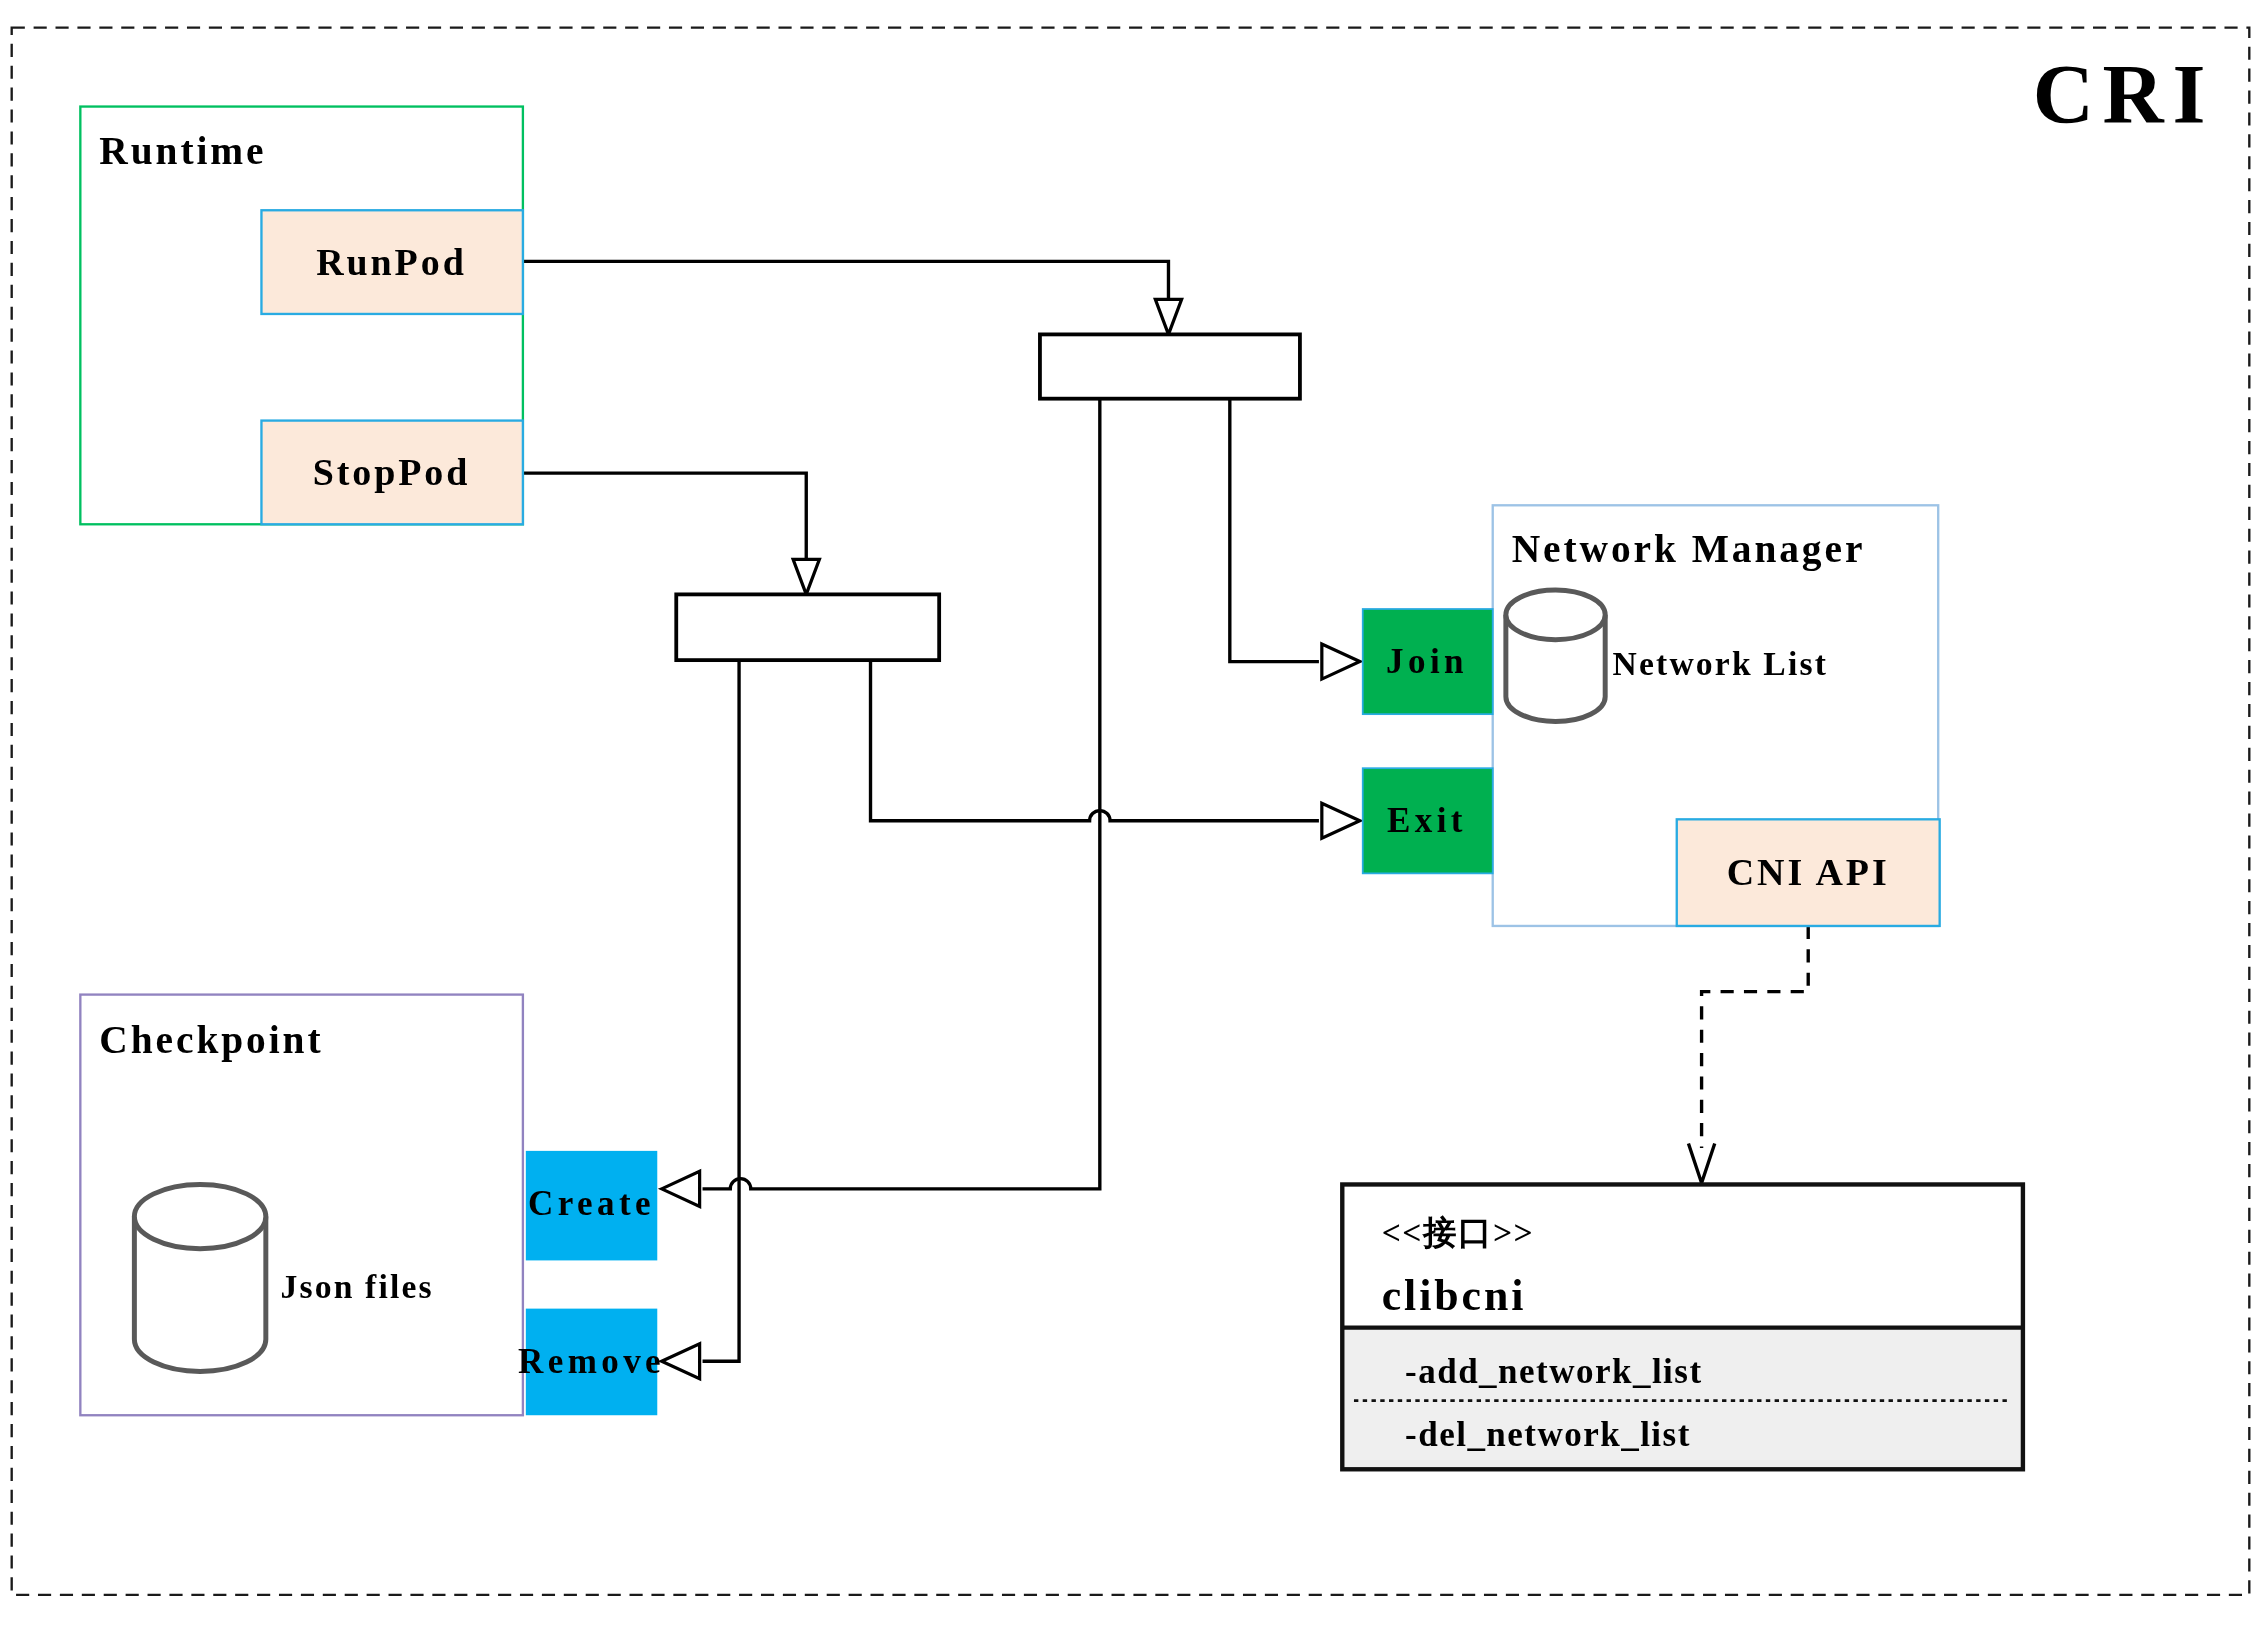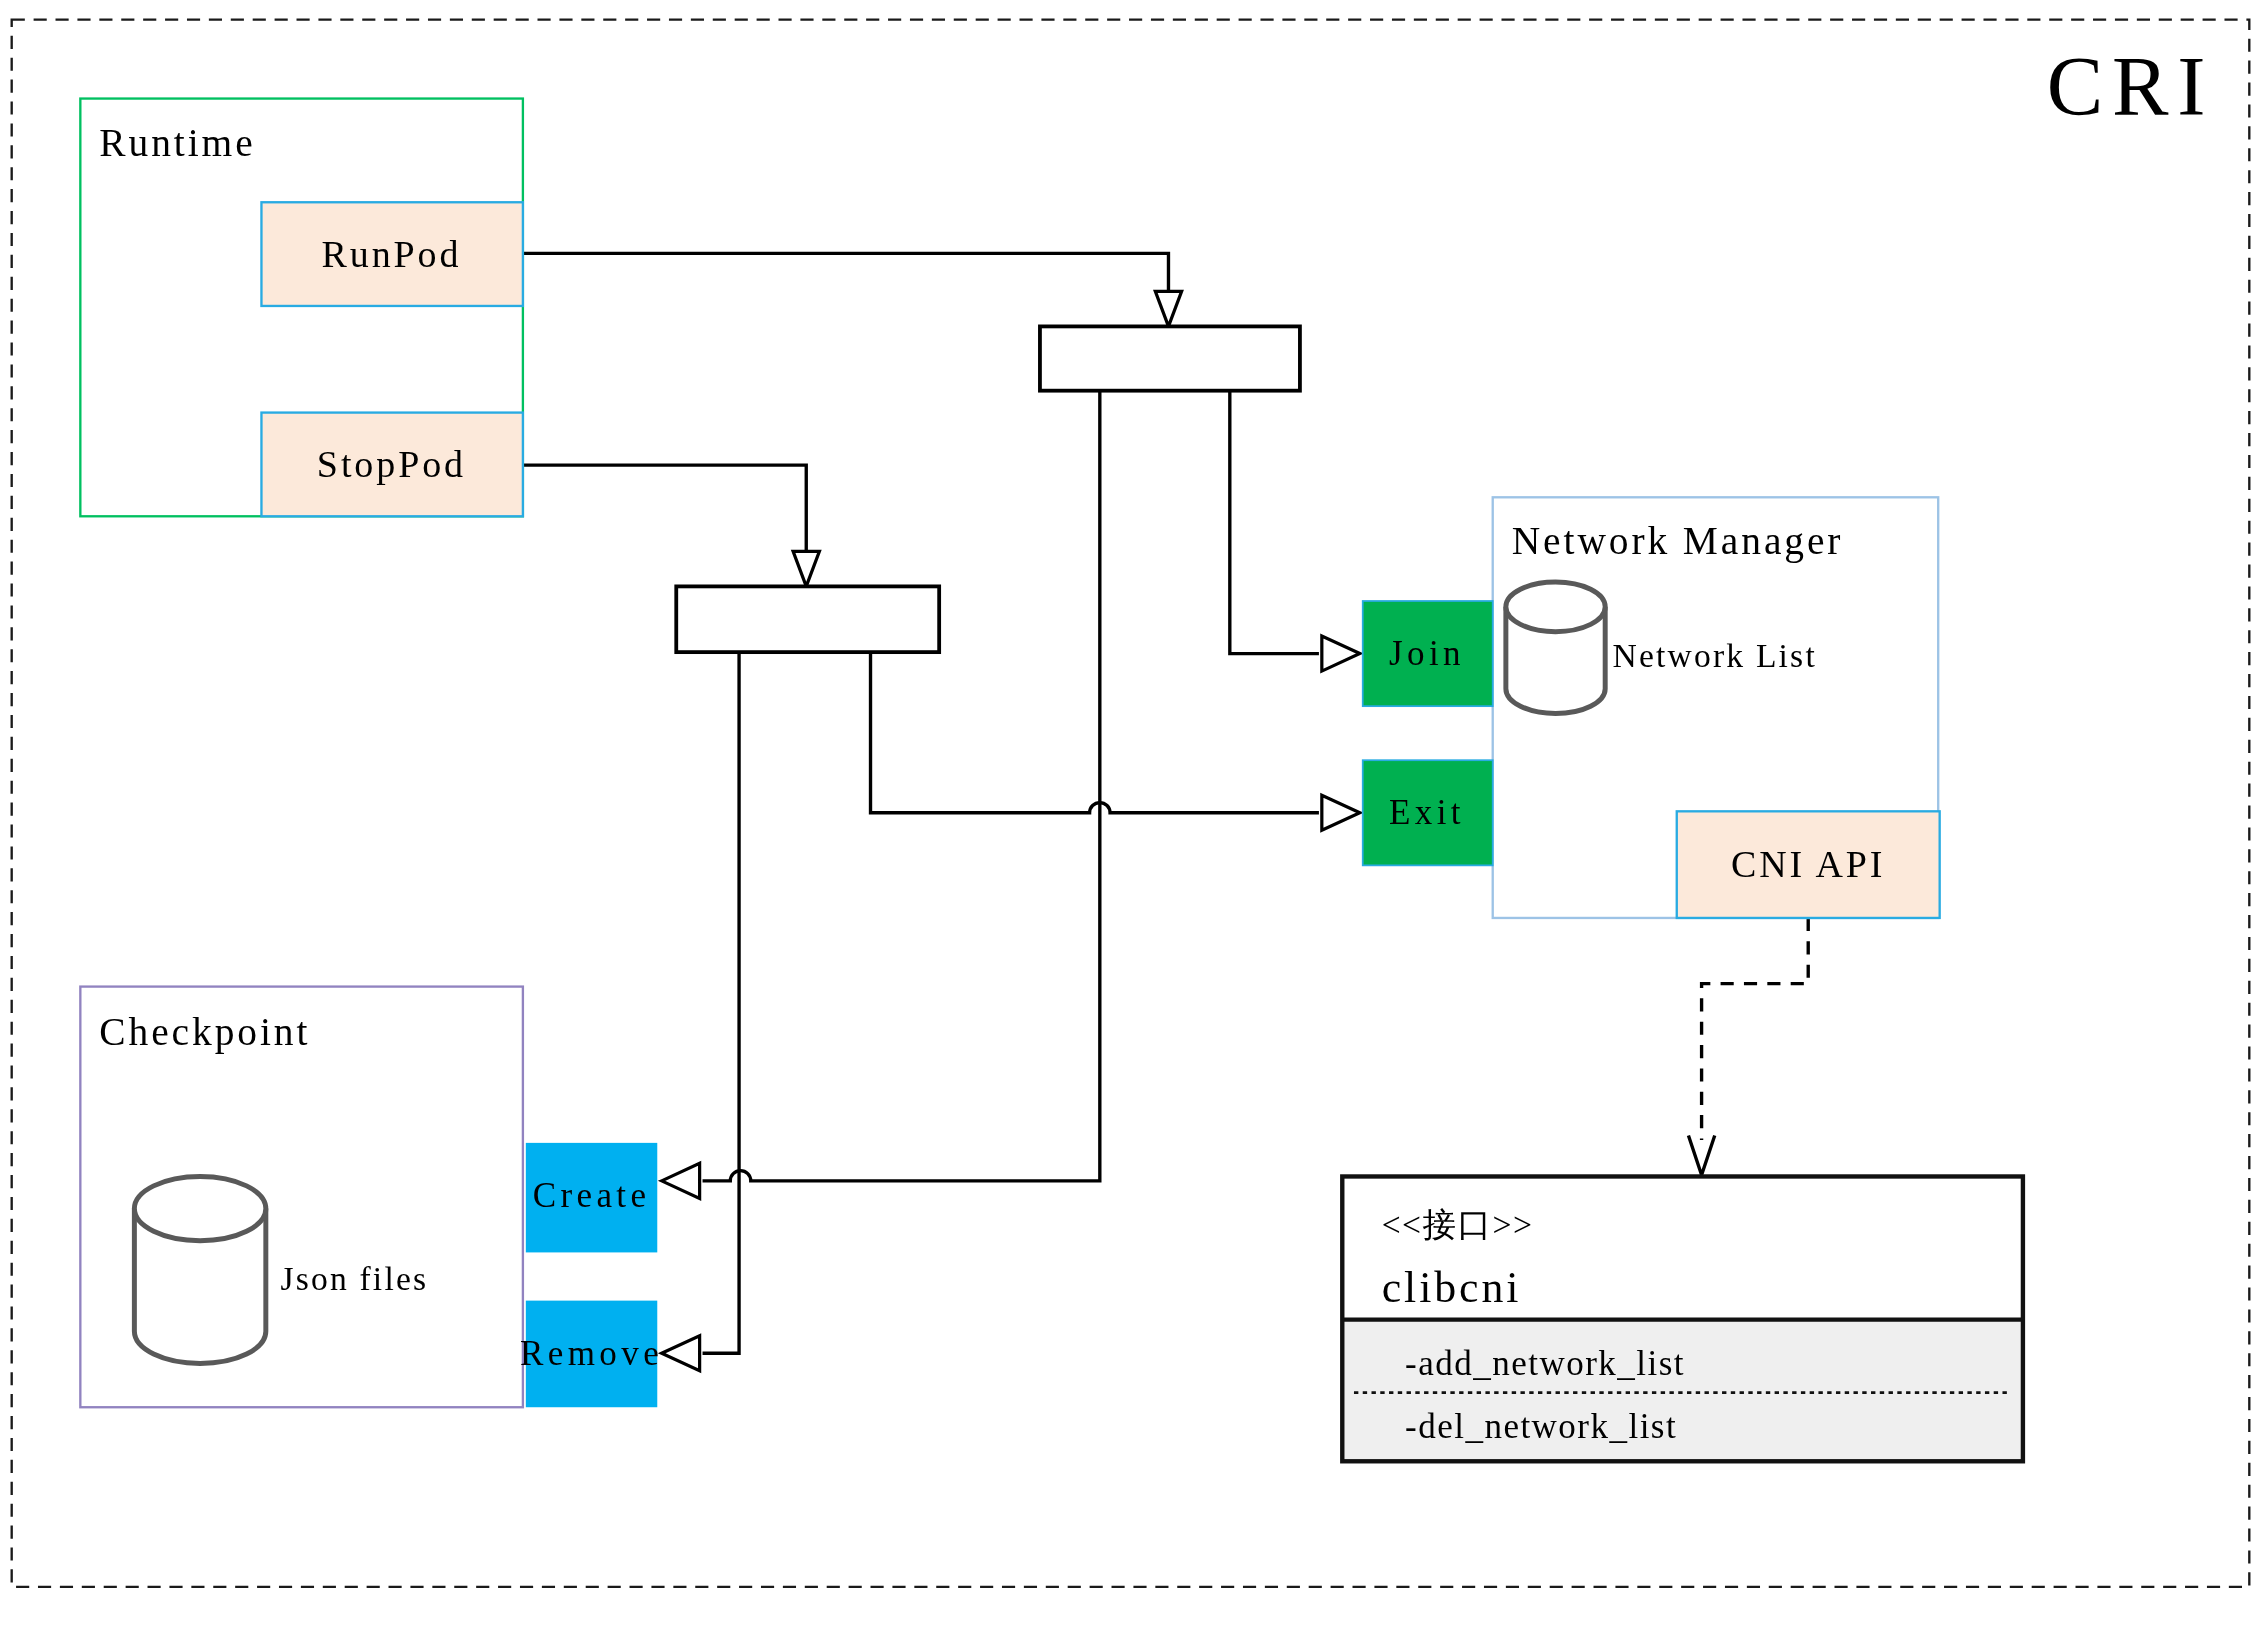--- a/index.html
+++ b/index.html
@@ -3,21 +3,22 @@
 <meta charset="utf-8">
 <style>
   html, body {
     margin: 0;
     padding: 0;
     background: #ffffff;
   }
   .diagram-wrap {
     width: 100%;
     max-width: 2335px;
-    margin: 8px auto;
+    margin: 16px auto;
+    font-weight: bold;
   }
   svg {
     display: block;
     width: 100%;
     height: auto;
     background: #ffffff;
   }
   text {
     font-family: "Liberation Serif", "DejaVu Serif", serif;
     fill: #000000;

